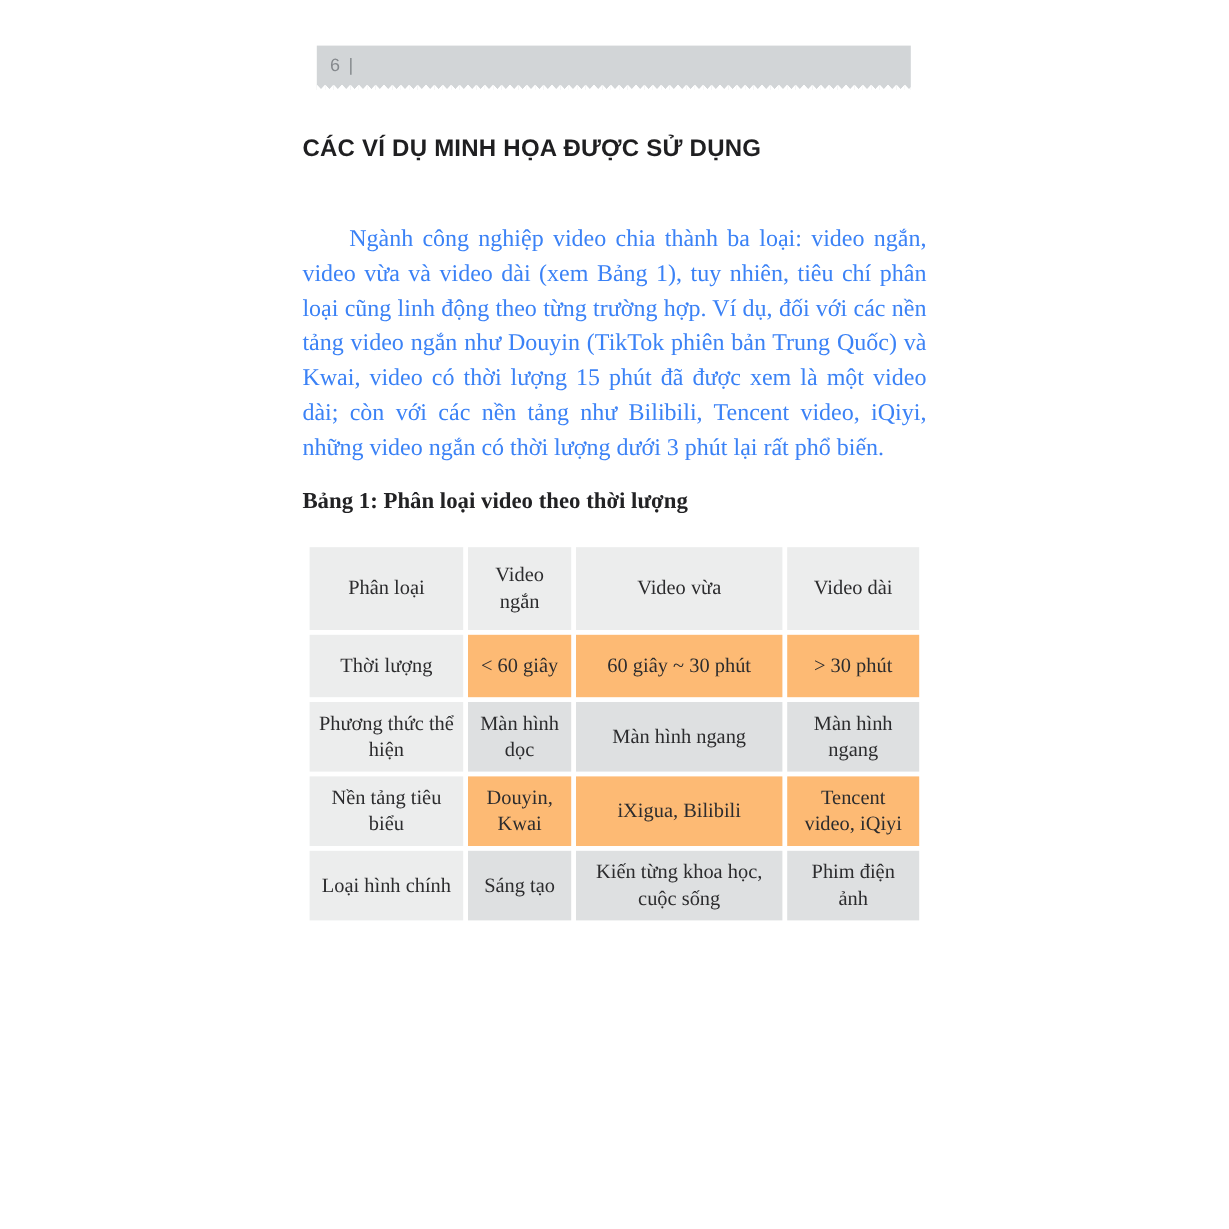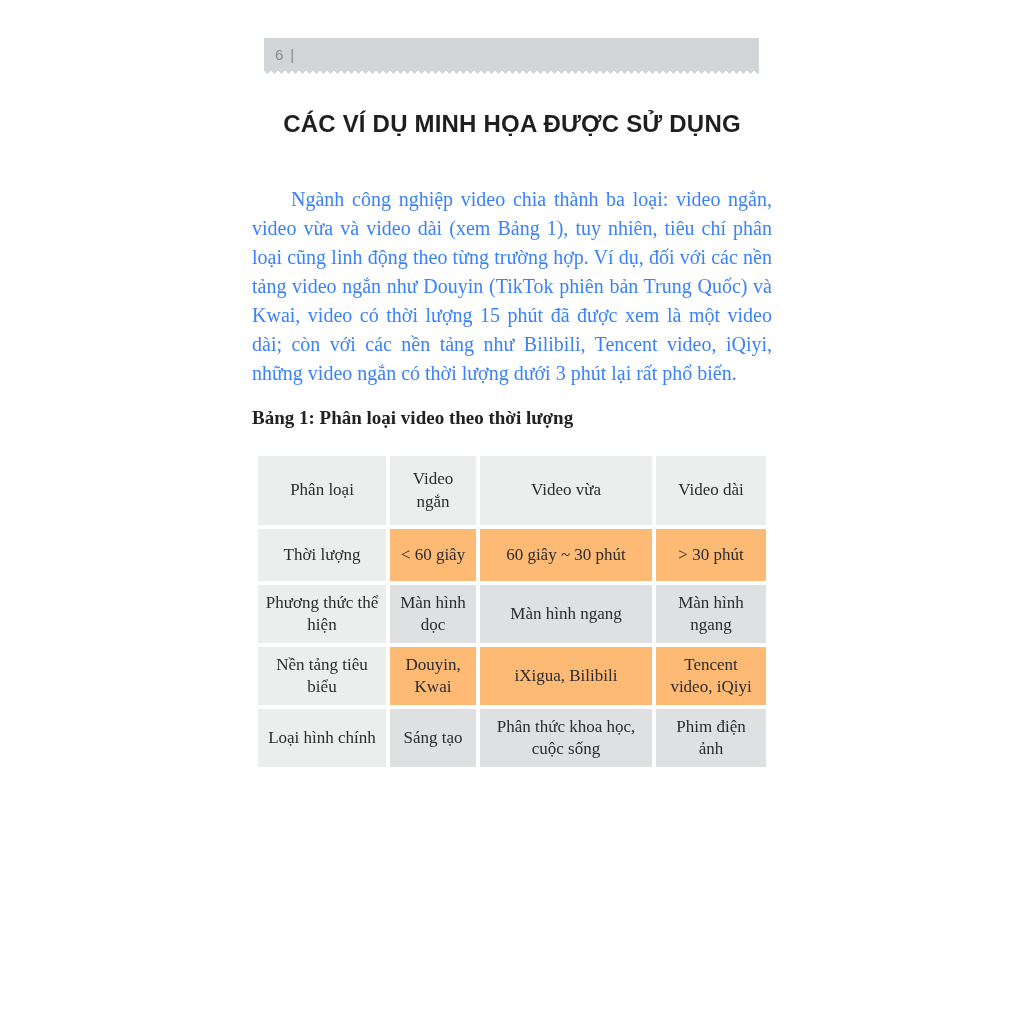--- a/index.html
+++ b/index.html
@@ -39,24 +39,23 @@
     background:
       linear-gradient(-45deg, #ffffff 3px, transparent 0) 0 100%,
       linear-gradient(45deg,  #ffffff 3px, transparent 0) 0 100%;
     background-size: 7px 5px;
     background-repeat: repeat-x;
   }
   .page-num-sep { margin-left: 7px; }
 
   .title {
     margin: 33px 0 0 0;
-    text-align: center;
     font-family: "Liberation Sans", sans-serif;
     font-weight: bold;
-    font-size: 24px;
+    font-size: 20px;
     line-height: 32px;
     color: #1f1f21;
     letter-spacing: 0.2px;
   }
   .title span { display: block; }
 
   .body-par {
     margin: 45px 0 0 0;
     font-size: 20px;
     line-height: 29px;
@@ -145,19 +144,19 @@
       </tr>
       <tr class="r-3">
         <td class="c-light b">Nền tảng tiêu biểu</td>
         <td class="c-dark">Douyin, Kwai</td>
         <td class="c-dark">iXigua, Bilibili</td>
         <td class="c-dark">Tencent video, iQiyi</td>
       </tr>
       <tr class="r-4">
         <td class="c-light b">Loại hình chính</td>
         <td class="c-mid">Sáng tạo</td>
-        <td class="c-mid">Phân thức khoa học, cuộc sống</td>
+        <td class="c-mid">Kiến từng khoa học, cuộc sống</td>
         <td class="c-mid">Phim điện ảnh</td>
       </tr>
     </tbody>
   </table>
 
 </div>
 
 </body></html>

